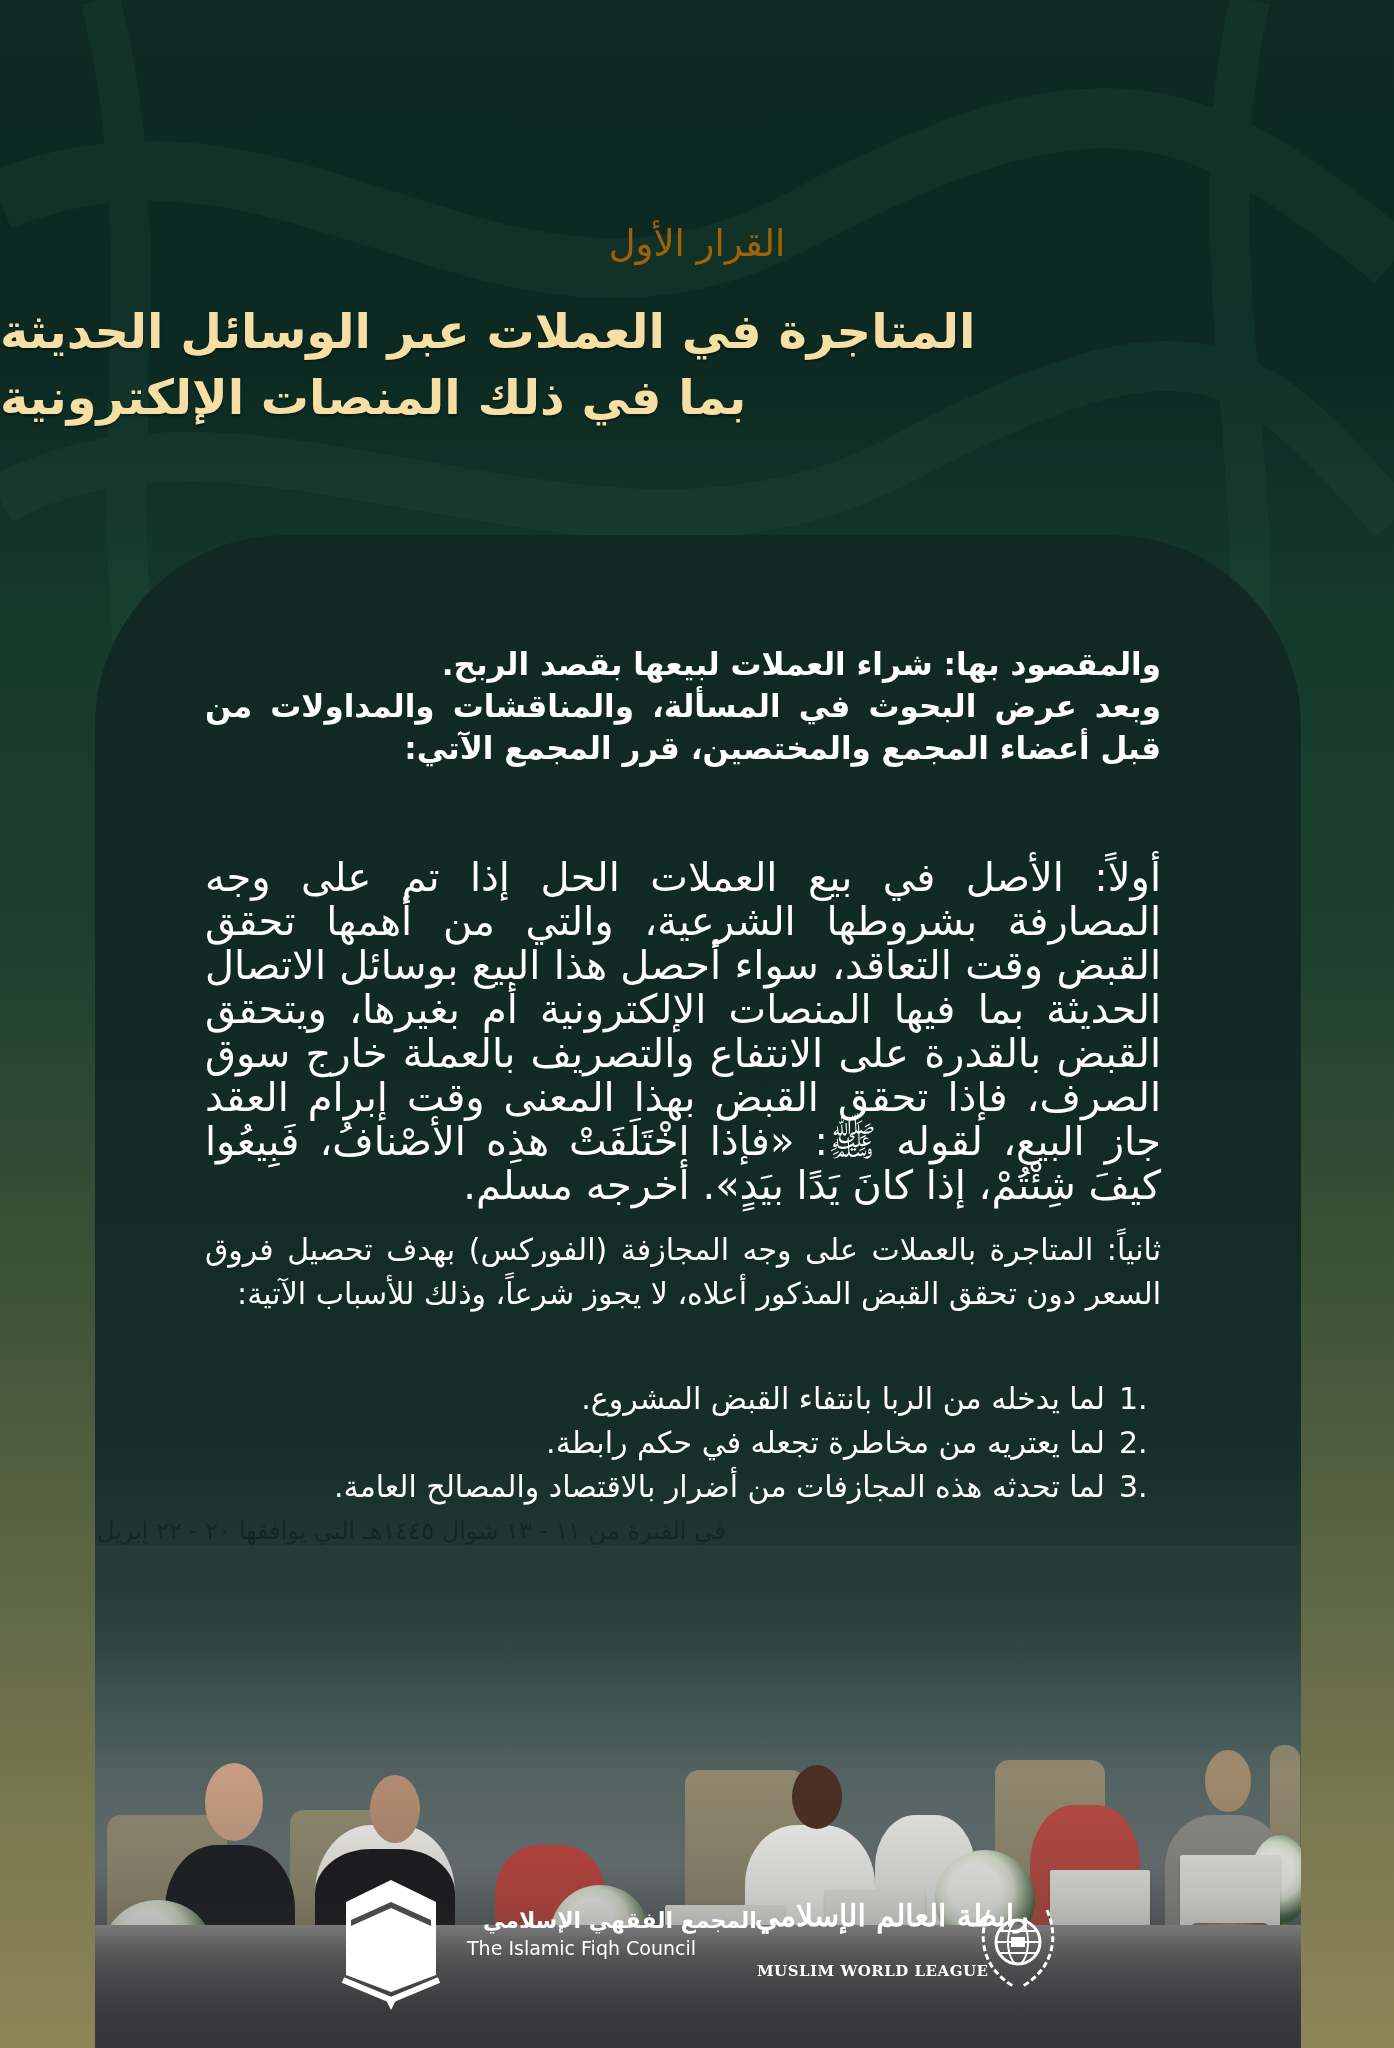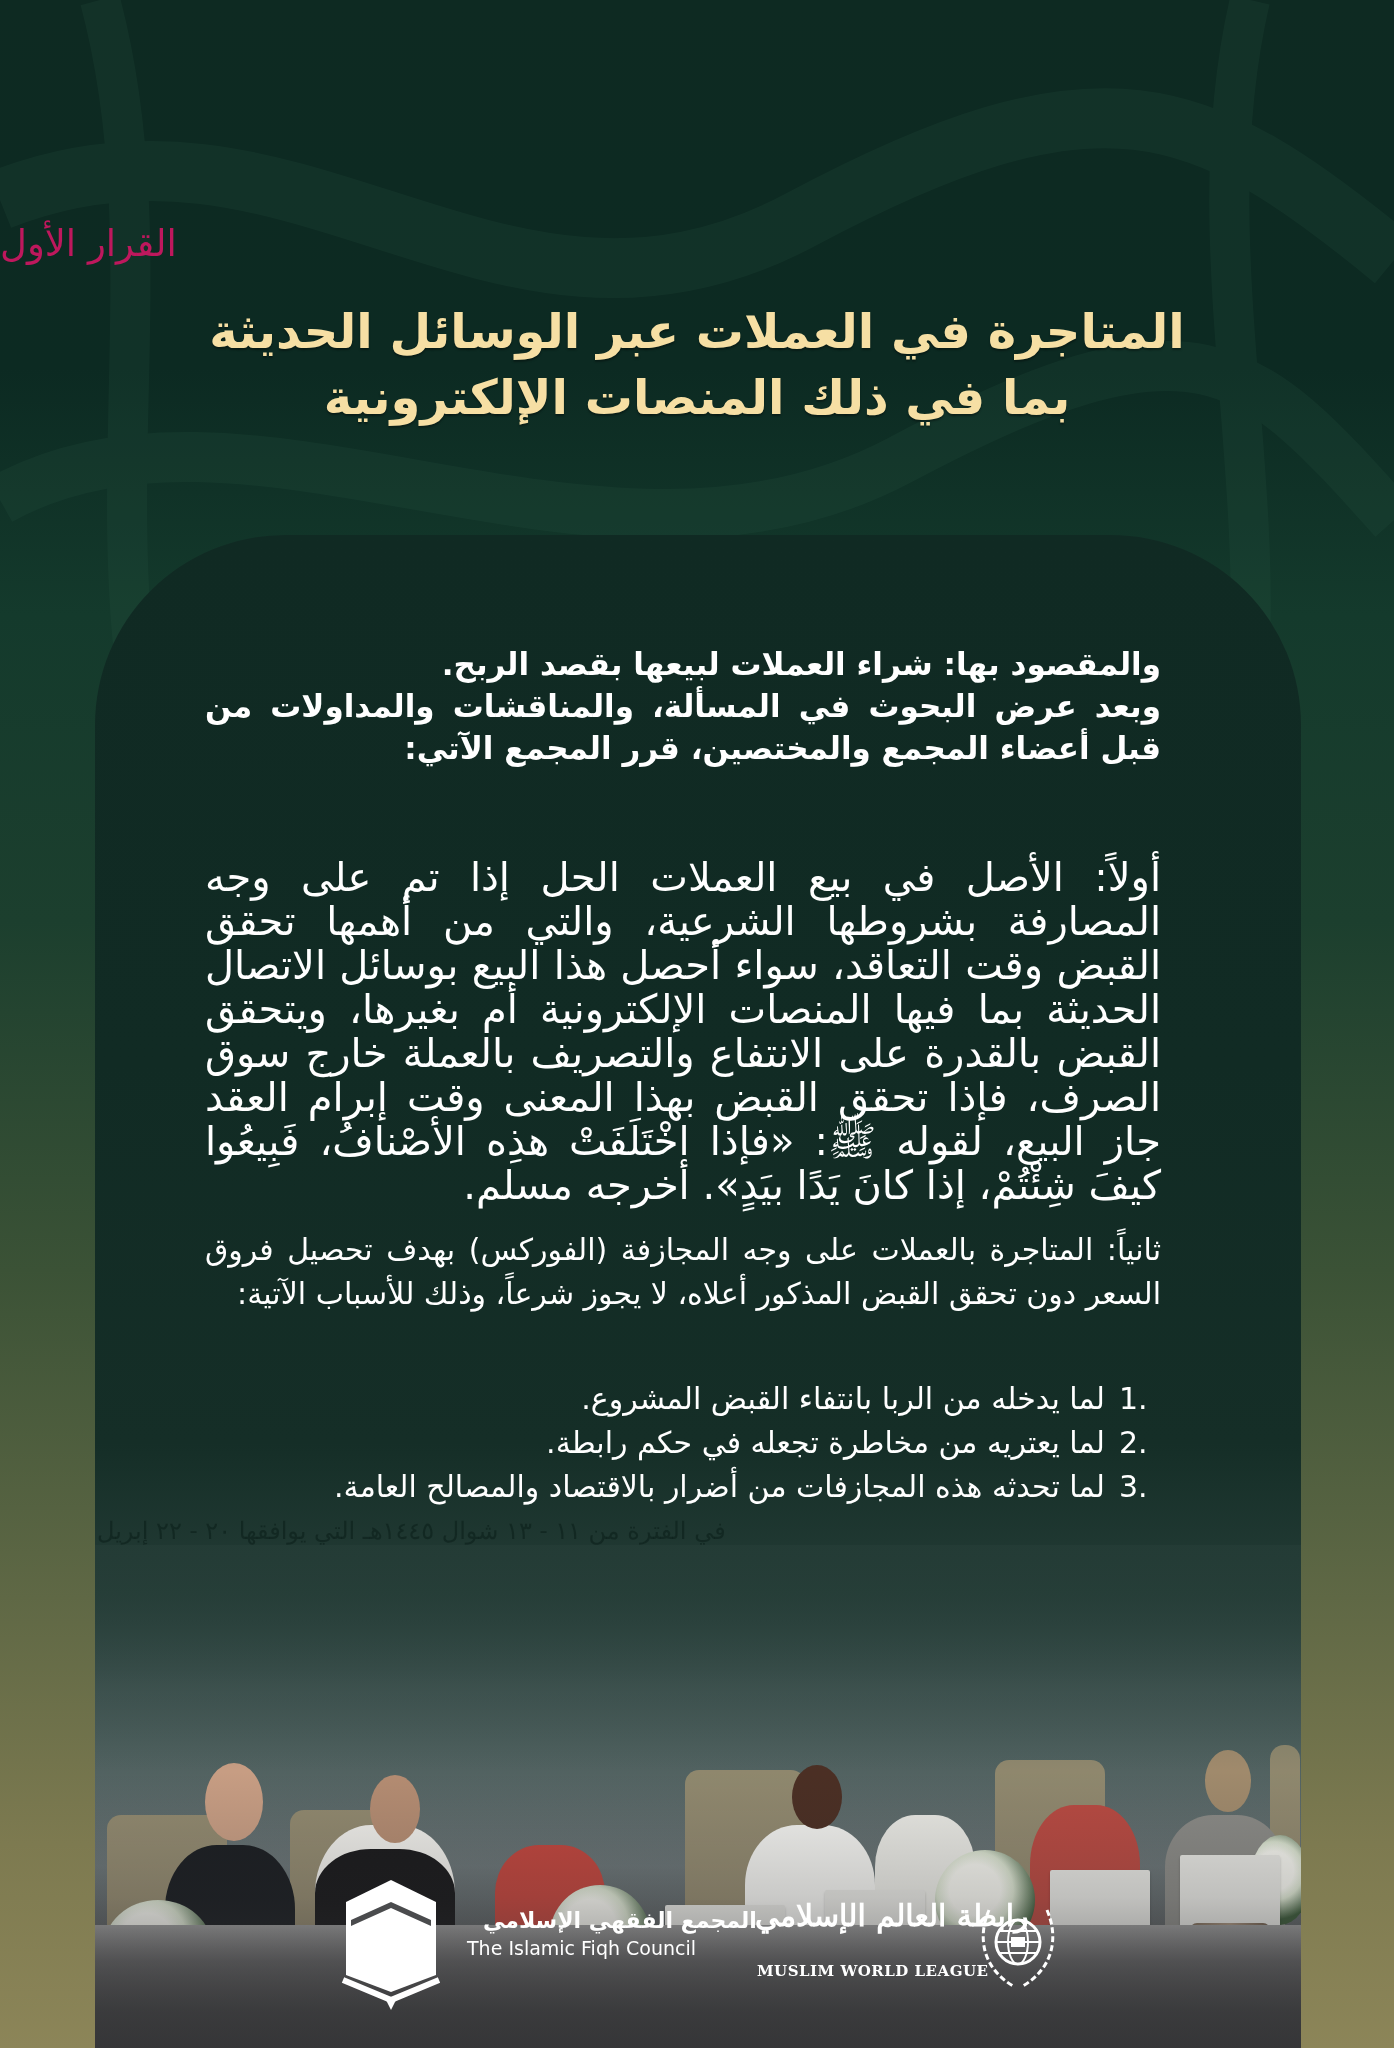--- a/index.html
+++ b/index.html
@@ -13,26 +13,26 @@
     .bg-wave {
       position: absolute; left: 0; top: 0; width: 1394px; height: 1600px;
       pointer-events: none; opacity: 0.18;
     }
     .header {
       position: absolute; left: 0; top: 0; width: 1394px;
       text-align: center; direction: rtl;
     }
     .kicker {
       position: absolute; left: 0; width: 1394px; top: 222px;
-      font-size: 37px; color: #be185d; text-align: left; font-weight: normal;
+      font-size: 37px; color: #a16207; text-align: center; font-weight: normal;
     }
     .title {
       position: absolute; left: 0; width: 1394px; top: 298px;
       font-size: 48px; line-height: 66px; color: #f6dfa4; font-weight: bold;
-      text-align: center; text-shadow: 0 2px 2px rgba(0,0,0,0.35);
+      text-align: left; text-shadow: 0 2px 2px rgba(0,0,0,0.35);
     }
     .card {
       position: absolute; left: 95px; top: 535px; width: 1206px; height: 1513px;
       border-radius: 190px 190px 0 0;
       background: linear-gradient(180deg, #102a23 0%, #112b24 35%, #152e27 60%, #243c36 70%, #4b5d5b 80%, #6a7476 88%, #56585a 94%, #3e3f41 100%);
       overflow: hidden;
     }
     .card-text {
       position: absolute; left: 110px; right: 140px; top: 0;
       direction: rtl; text-align: justify; color: #ffffff;

